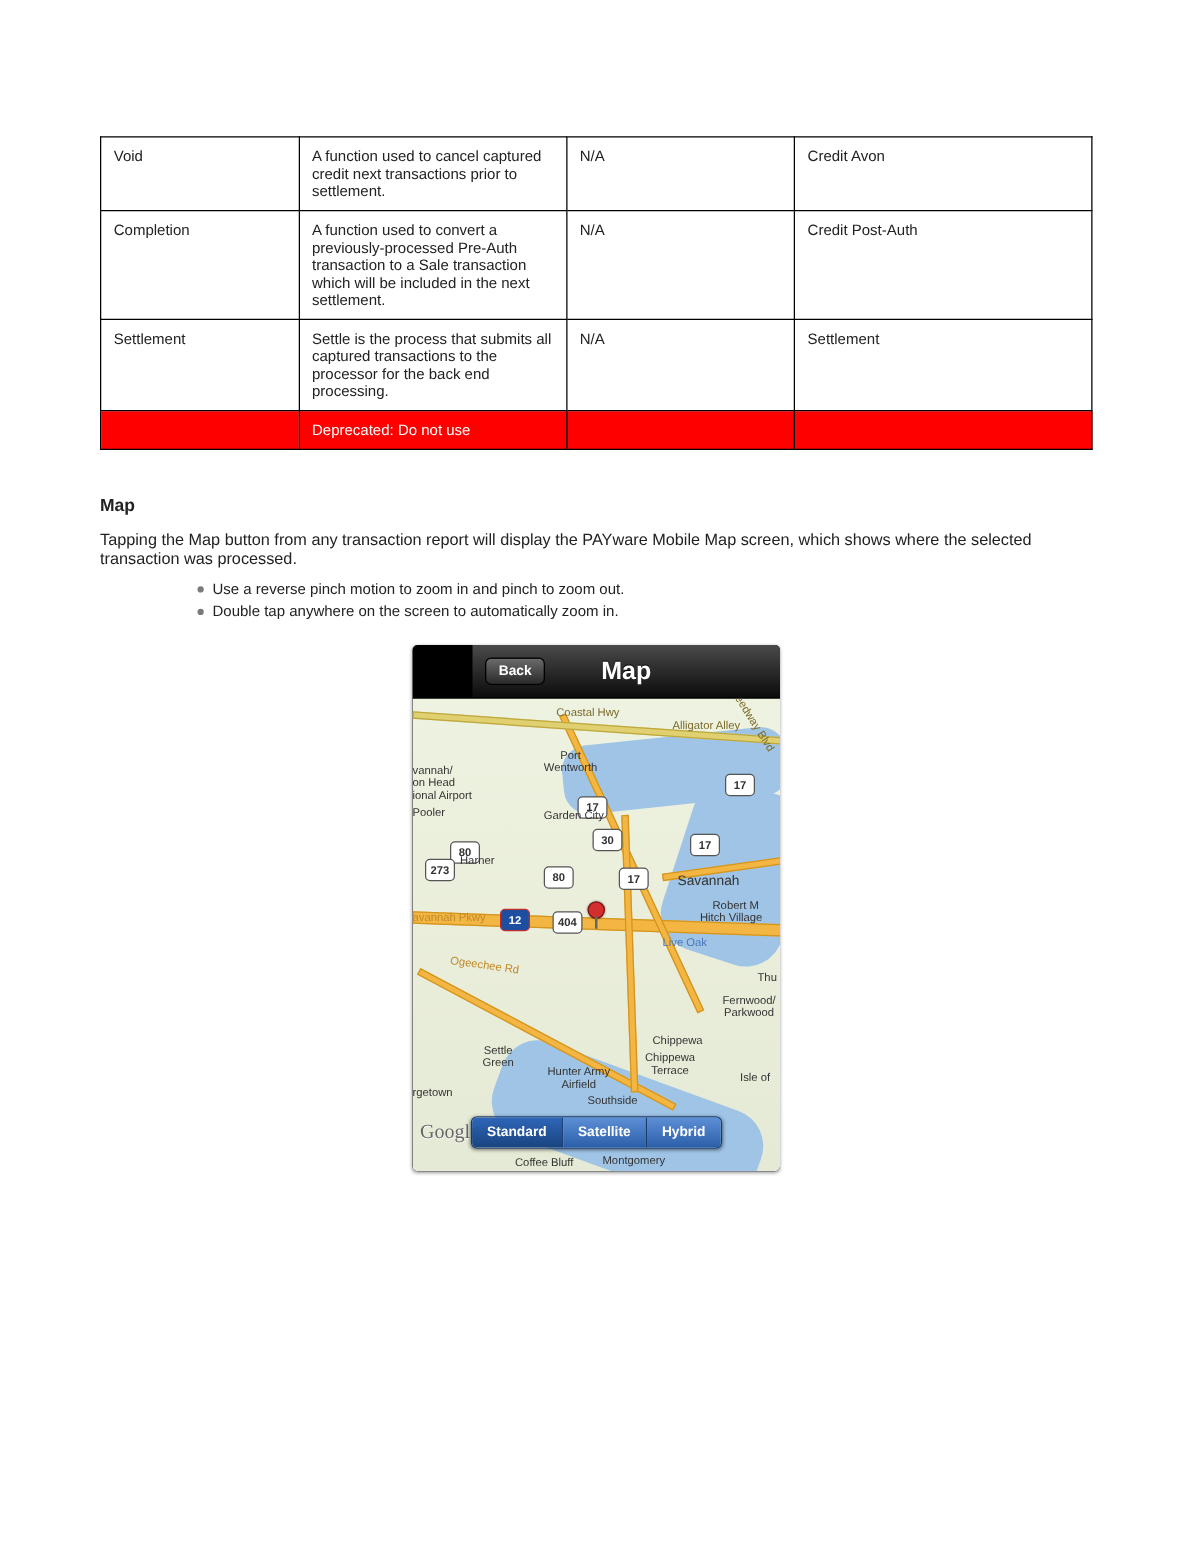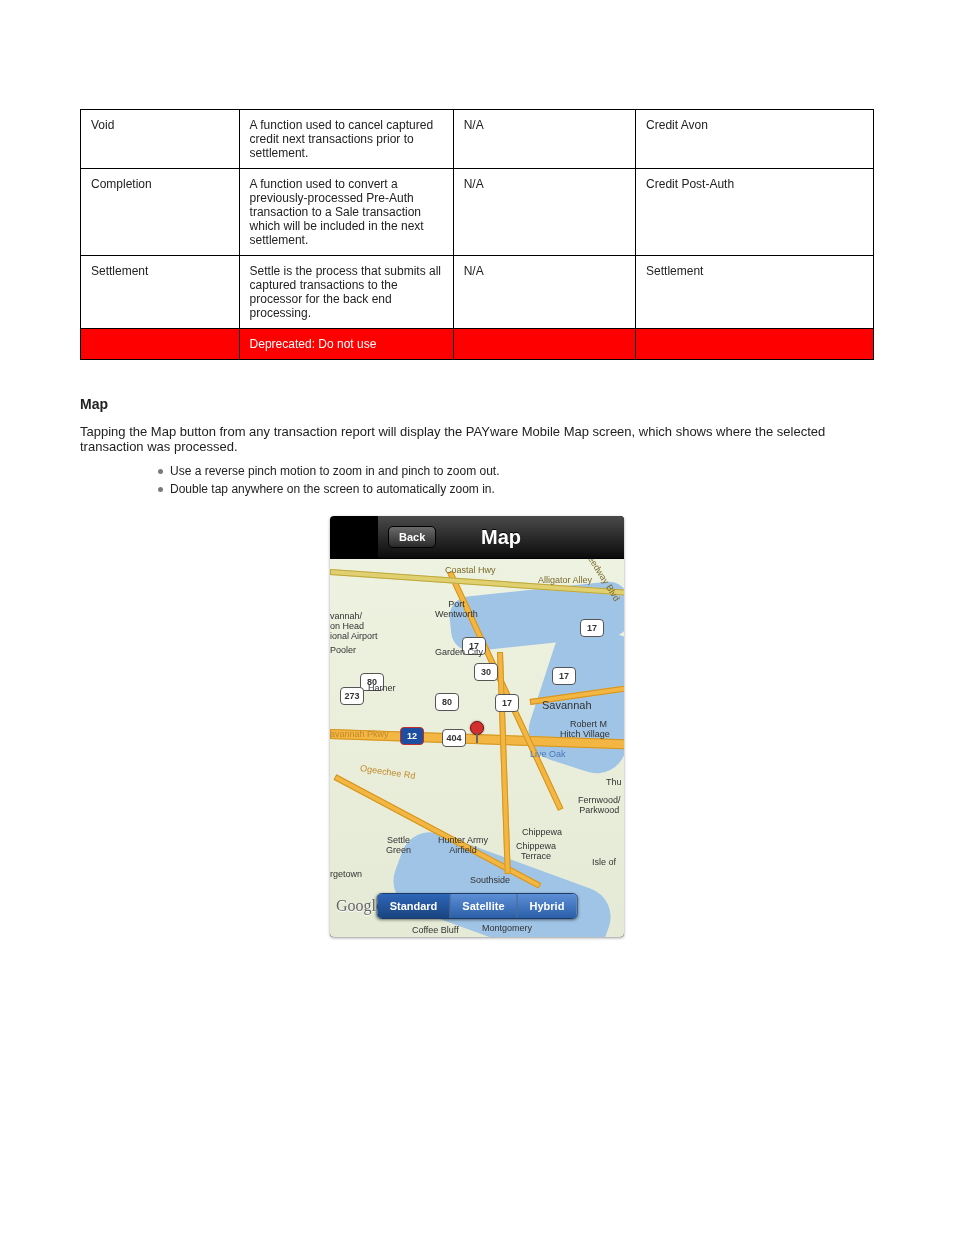--- a/index.html
+++ b/index.html
@@ -306,21 +306,21 @@
           <div class="map-label" style="left:240px;top:160px;">Robert M</div>
           <div class="map-label" style="left:230px;top:170px;">Hitch Village</div>
           <div class="map-label" style="left:200px;top:190px;color:#4a77b8;">Live Oak</div>
           <div class="map-label" style="left:278px;top:190px;margin-left:40px;">Avon P</div>
           <div class="map-label" style="left:30px;top:208px;transform:rotate(8deg);color:#c08a2a;">Ogeechee Rd</div>
           <div class="map-label" style="left:276px;top:218px;">Thu</div>
           <div class="map-label" style="left:248px;top:236px;white-space:pre;text-align:center;">Fernwood/
 Parkwood</div>
           <div class="map-label" style="left:56px;top:276px;white-space:pre;text-align:center;">Settle
 Green</div>
-          <div class="map-label" style="left:108px;top:276px;white-space:pre;text-align:center;">Hunter Army
+          <div class="map-label" style="left:108px;top:293px;white-space:pre;text-align:center;">Hunter Army
 Airfield</div>
           <div class="map-label" style="left:192px;top:268px;">Chippewa</div>
           <div class="map-label" style="left:186px;top:282px;white-space:pre;text-align:center;">Chippewa
 Terrace</div>
           <div class="map-label" style="left:262px;top:298px;">Isle of</div>
           <div class="map-label" style="left:0;top:310px;">rgetown</div>
           <div class="map-label" style="left:140px;top:316px;">Southside</div>
           <div class="map-label" style="left:82px;top:366px;">Coffee Bluff</div>
           <div class="map-label" style="left:152px;top:364px;">Montgomery</div>
 

